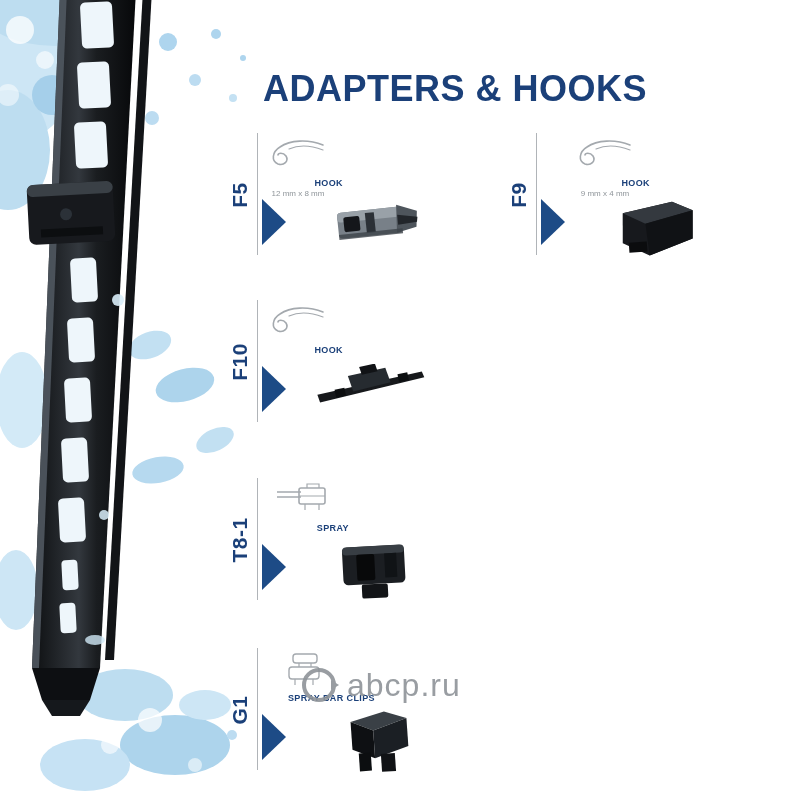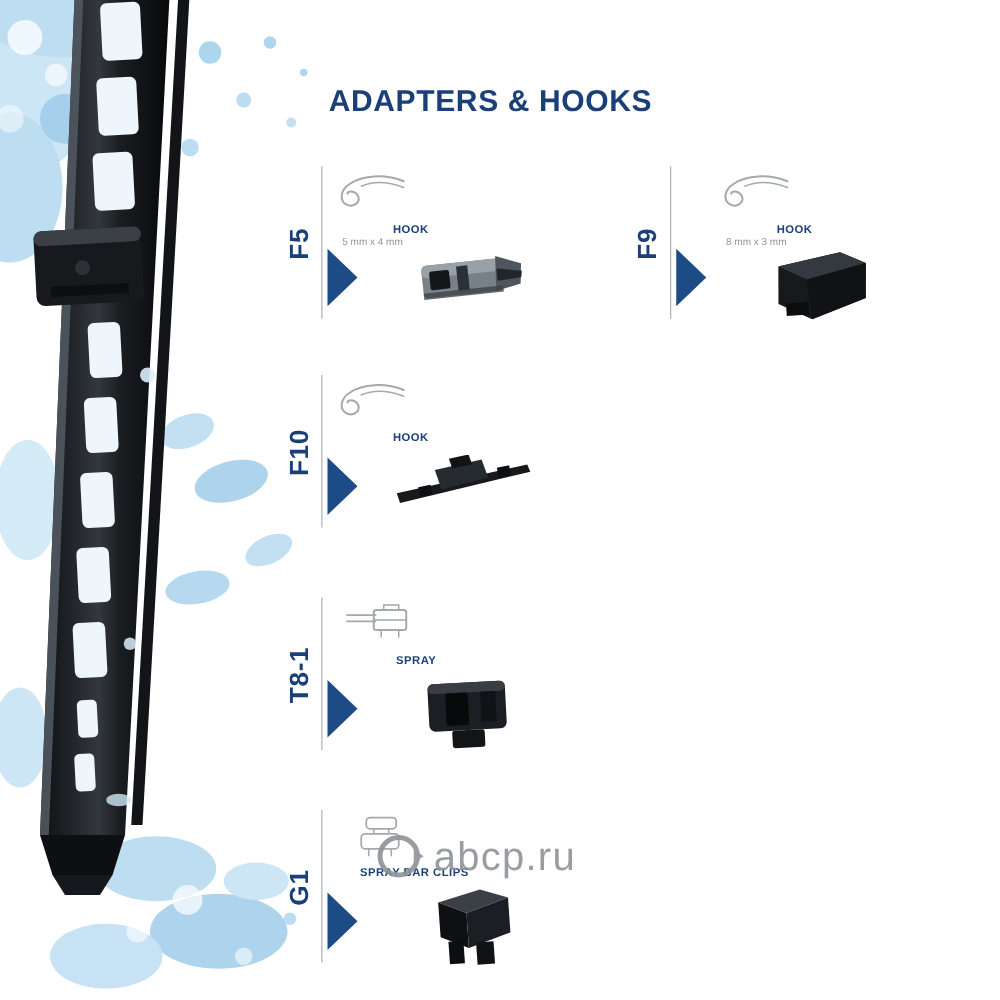--- a/index.html
+++ b/index.html
@@ -1,20 +1,20 @@
 <!DOCTYPE html>
 <html><head>
 <meta charset="utf-8">
 <style>
   html,body{margin:0;padding:0;background:#fff;}
   .canvas{position:relative;width:800px;height:800px;background:#fff;overflow:hidden;
           font-family:"Liberation Sans",sans-serif;}
 
   
-  .title{position:absolute;left:263px;top:68px;margin:0;font-size:24px;font-weight:bold;
+  .title{position:absolute;left:263px;top:68px;margin:0;font-size:36px;font-weight:bold;
          color:#1b4079;letter-spacing:.5px;}
 
   
   .blade-svg{position:absolute;left:0;top:0;}
 
   
   .row{position:absolute;width:470px;height:132px;}
   .row-f5 {left:257px;top:133px;}
   .row-f9 {left:536px;top:133px;}
   .row-f10{left:257px;top:300px;}
@@ -137,21 +137,21 @@
 
   <div class="row row-f5">
     <div class="divider"></div>
     <div class="code">F5</div>
     <div class="arrow"></div>
     <svg class="icon" width="58" height="40" viewBox="0 0 58 40">
       <path d="M55 10 C40 4 22 5 12 12 C4 17 3 26 10 29 C16 31 21 26 18 21 C15 17 10 18 10 20" stroke="#a4a9ae" stroke-width="1.6" fill="none" stroke-linecap="round"></path>
       <path d="M55 15 C42 10 30 10 21 14" stroke="#a4a9ae" stroke-width="1.2" fill="none" stroke-linecap="round"></path>
     </svg>
     <div class="type">HOOK</div>
-    <div class="size">5 mm x 4 mm</div>
+    <div class="size">12 mm x 8 mm</div>
     <svg class="photo" width="88" height="62" viewBox="0 0 88 62">
       <g transform="rotate(-6 44 31)">
         <rect x="6" y="16" width="64" height="26" rx="4" fill="#788088"></rect>
         <rect x="6" y="16" width="64" height="10" rx="4" fill="#99a1a8"></rect>
         <rect x="12" y="21" width="16" height="15" rx="2" fill="#14161a"></rect>
         <rect x="34" y="19" width="9" height="20" fill="#2b3036"></rect>
         <polygon points="66,14 86,22 84,38 64,42" fill="#4e555c"></polygon>
         <polygon points="66,24 86,28 85,33 66,34" fill="#22262b"></polygon>
         <rect x="6" y="38" width="64" height="5" fill="#3c4248" opacity="0.8"></rect>
       </g>
@@ -160,21 +160,21 @@
 
   <div class="row row-f9">
     <div class="divider"></div>
     <div class="code">F9</div>
     <div class="arrow"></div>
     <svg class="icon" width="58" height="40" viewBox="0 0 58 40">
       <path d="M55 10 C40 4 22 5 12 12 C4 17 3 26 10 29 C16 31 21 26 18 21 C15 17 10 18 10 20" stroke="#a4a9ae" stroke-width="1.6" fill="none" stroke-linecap="round"></path>
       <path d="M55 15 C42 10 30 10 21 14" stroke="#a4a9ae" stroke-width="1.2" fill="none" stroke-linecap="round"></path>
     </svg>
     <div class="type">HOOK</div>
-    <div class="size">8 mm x 3 mm</div>
+    <div class="size">9 mm x 4 mm</div>
     <svg class="photo" width="95" height="68" viewBox="0 0 95 68">
       <g transform="rotate(-4 47 34)">
         <polygon points="16,14 66,6 86,16 84,44 40,58 14,44" fill="#17191d"></polygon>
         <polygon points="16,14 66,6 86,16 38,26" fill="#34393f"></polygon>
         <polygon points="38,26 86,16 84,44 40,58" fill="#101215"></polygon>
         <rect x="20" y="44" width="18" height="10" fill="#0b0c0e"></rect>
       </g>
     </svg>
   </div>
 

